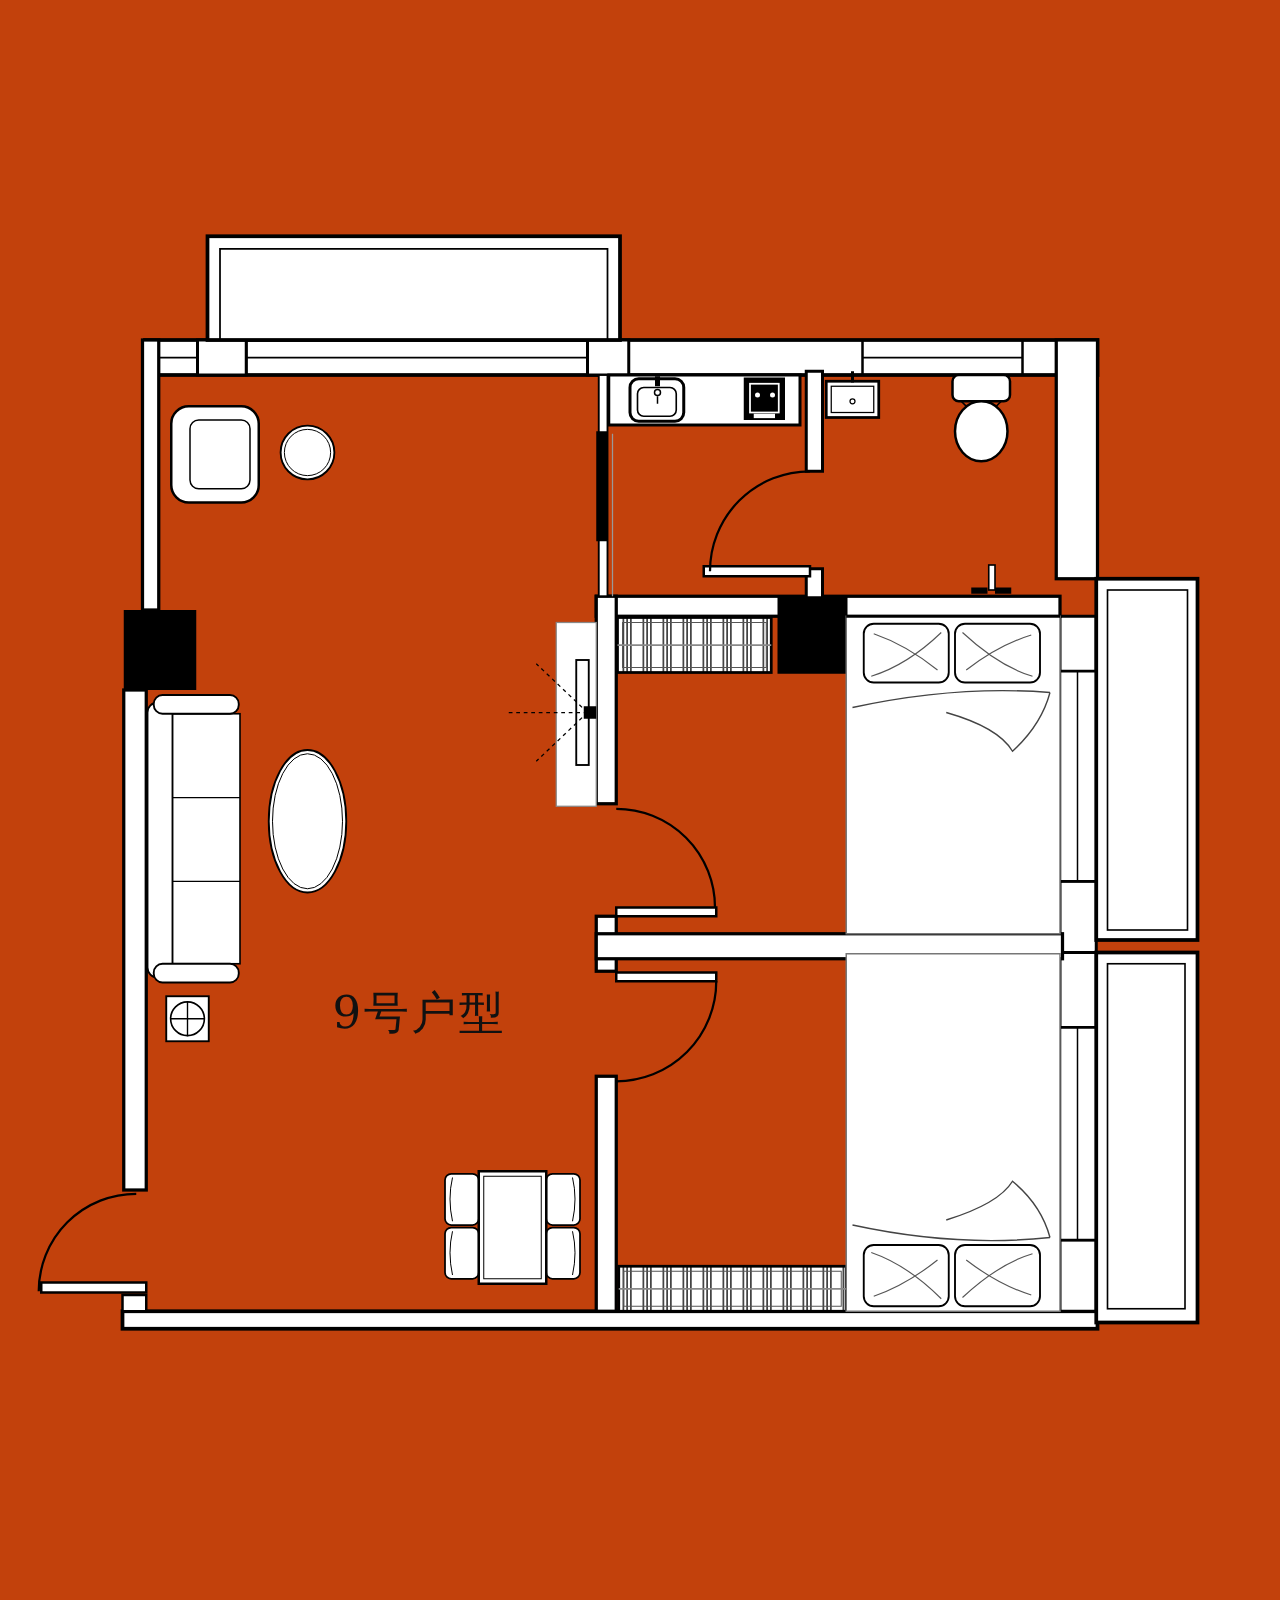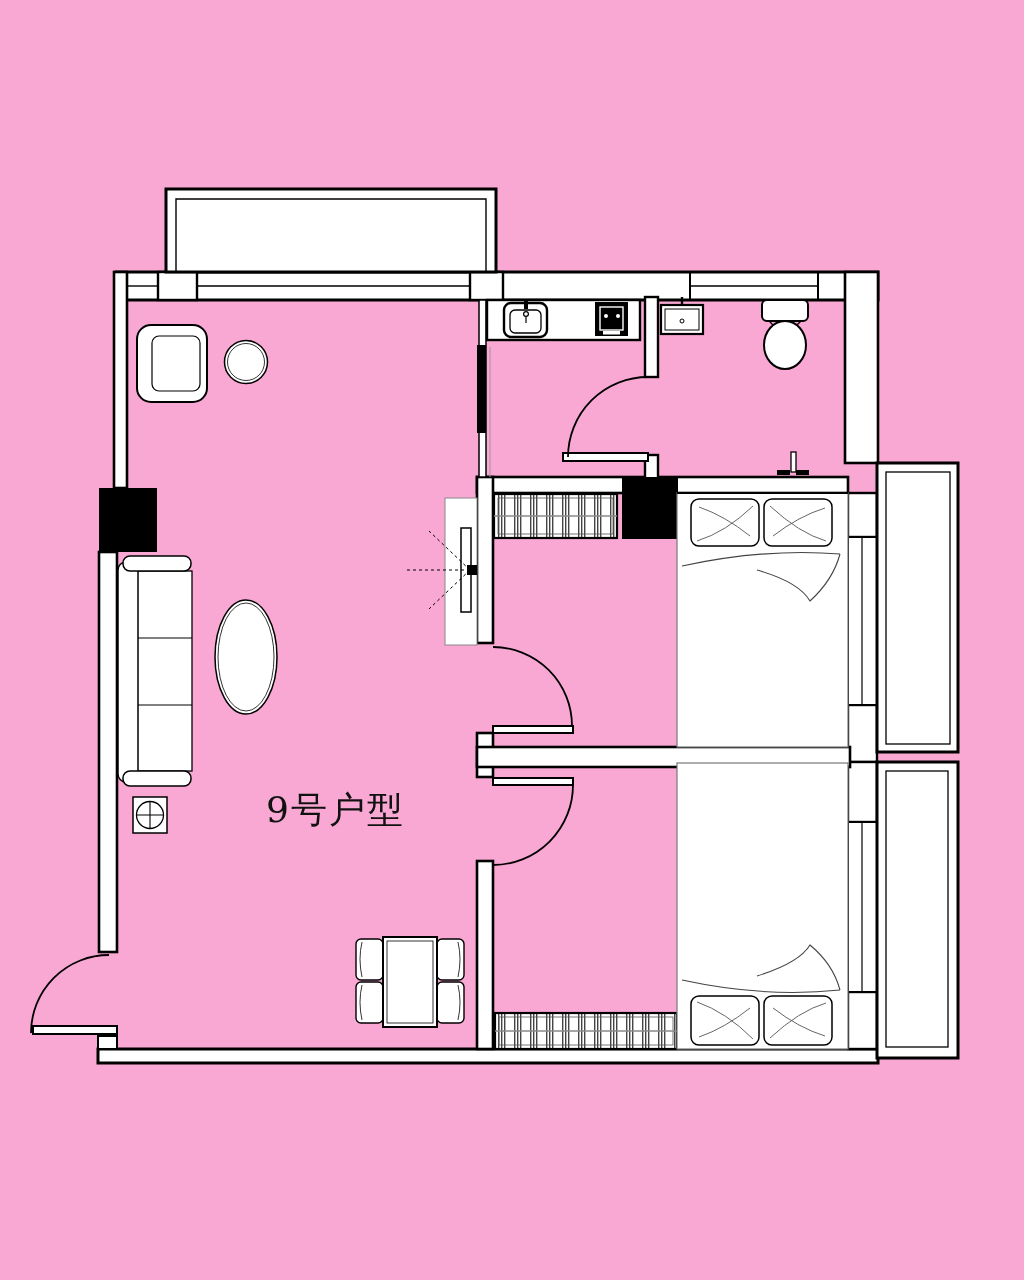--- a/index.html
+++ b/index.html
@@ -1,16 +1,16 @@
 <!DOCTYPE html>
 <html><head>
 <meta charset="utf-8">
 <style>
   html,body{margin:0;padding:0;background:#ffffff;}
-  .canvas{position:relative;width:1024px;height:1280px;background:#f9a8d4;overflow:hidden;text-align:right;}
+  .canvas{position:relative;width:1024px;height:1280px;background:#c2410c;overflow:hidden;text-align:right;}
   svg{display:block;}
   text.unit-label{font-family:"DejaVu Serif","Liberation Serif",serif;font-size:36px;fill:#111;letter-spacing:2px;}
 </style>
 </head>
 <body>
 
 <div class="canvas">
 <svg width="1024" height="1280" viewBox="0 0 1024 1280" xmlns="http://www.w3.org/2000/svg">
   <defs>
     <pattern id="hatchV" width="16" height="40" patternUnits="userSpaceOnUse">

